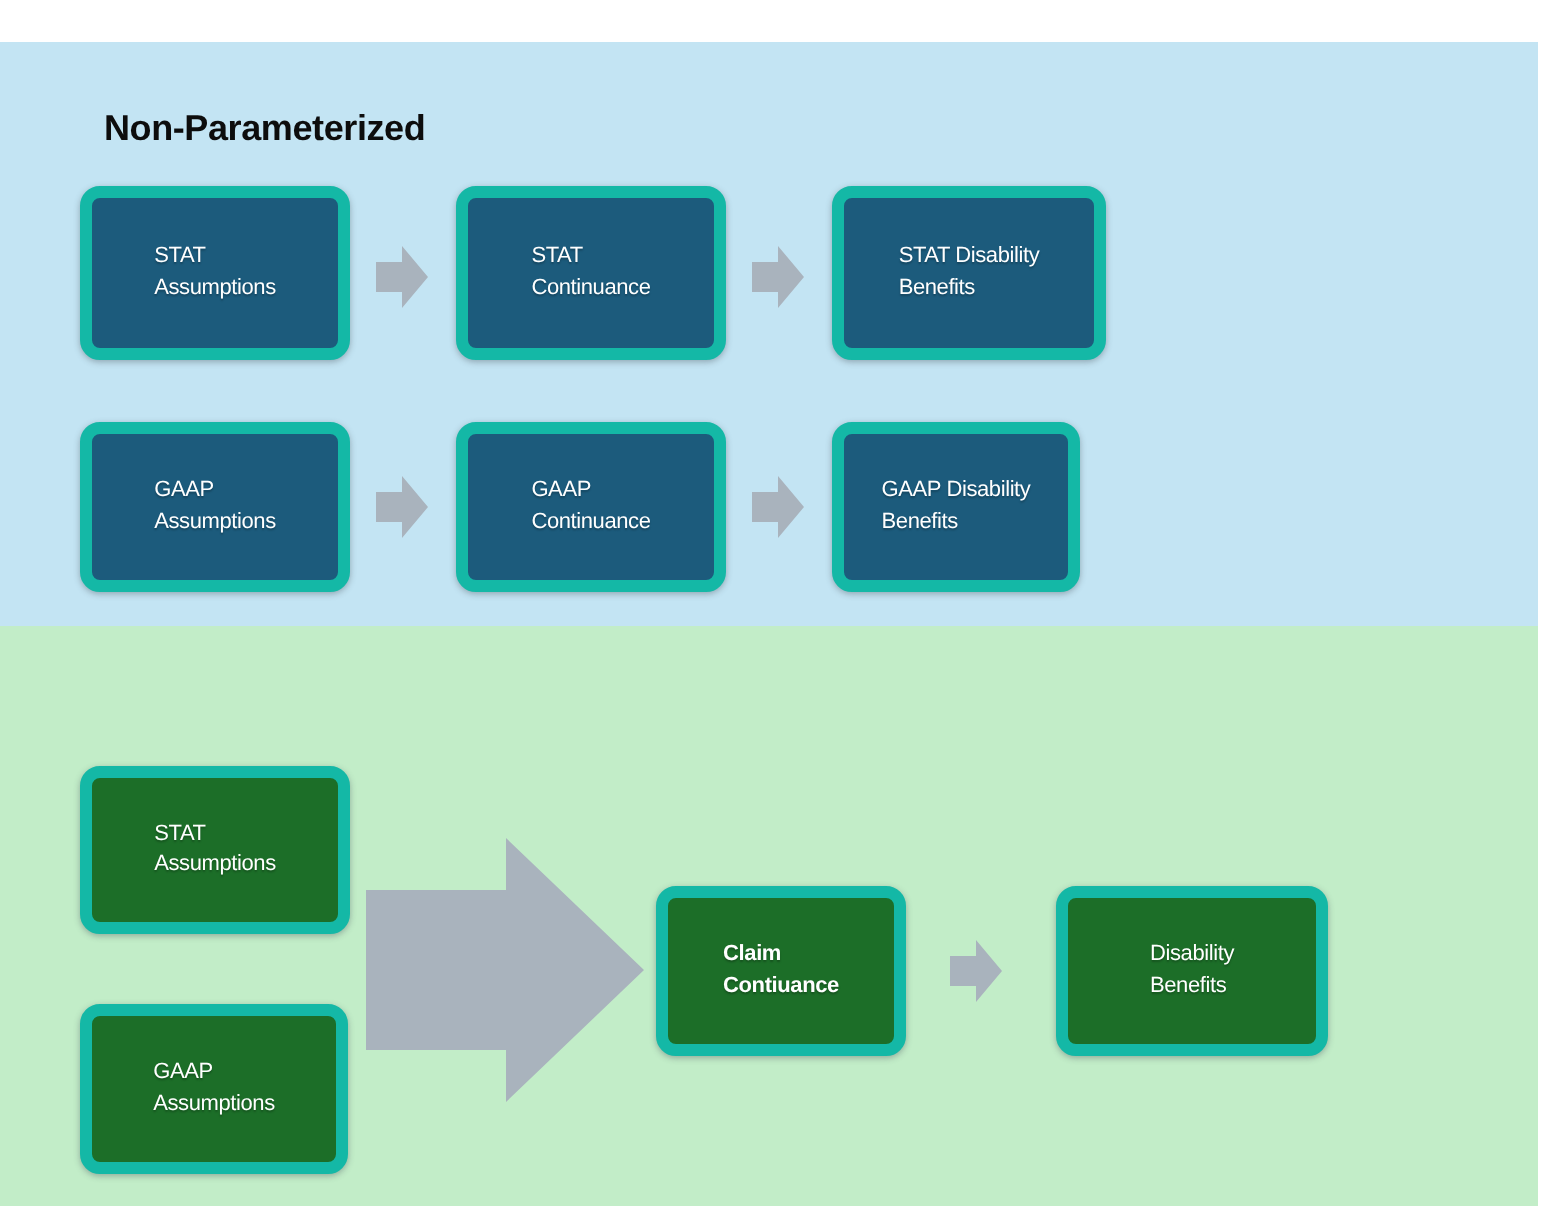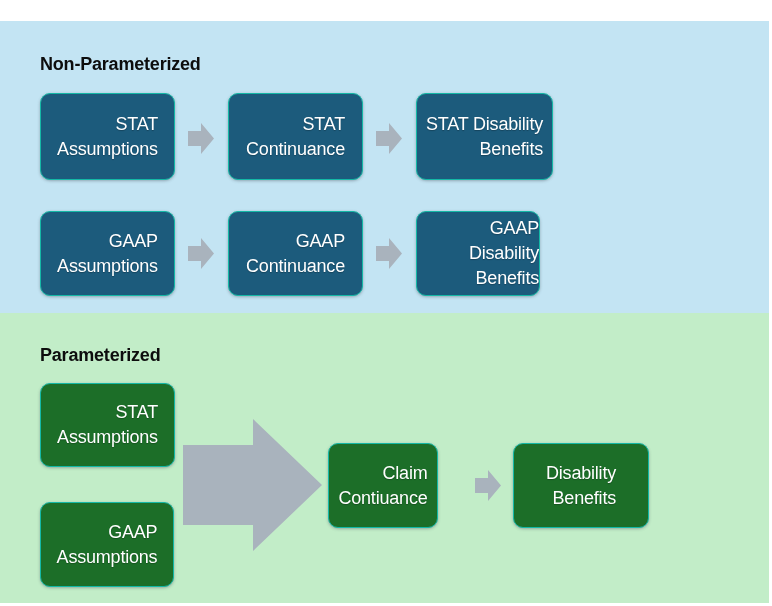--- a/index.html
+++ b/index.html
@@ -8,45 +8,45 @@
     background:#ffffff;
     font-family:"Liberation Sans",sans-serif;
   }
   .band{position:absolute;left:0;width:769px;}
   .band-blue{top:21px;height:292px;background:#c3e4f3;}
   .band-green{top:313px;height:290px;background:#c2edc8;}
   .heading{
     position:absolute;left:40px;
     font-size:18px;font-weight:bold;color:#0d0d0d;letter-spacing:-0.2px;
   }
-  .heading-np{top:54px;}
+  .heading-np{top:54px;margin-left:12px;}
   .heading-p{top:345px;}
   .box{
     position:absolute;box-sizing:border-box;
-    border:1px solid #14b8a6;border-radius:10px;
+    border:6px solid #14b8a6;border-radius:10px;
     box-shadow:0 1px 3px rgba(80,90,100,.45);
     display:flex;align-items:center;justify-content:center;
-    color:#ffffff;font-size:18px;line-height:1.38;text-align:right;
+    color:#ffffff;font-size:11px;line-height:1.38;text-align:left;
     letter-spacing:-0.2px;
   }
   .box .lbl{white-space:pre-line;text-shadow:0 1px 1px rgba(0,0,0,.25);}
   .box-blue{background:#1c5b7c;}
   .box-green{background:#1c6e28;}
   
   .b11{left:40px;top:93px;width:135px;height:87px;}
   .b12{left:228px;top:93px;width:135px;height:87px;}
   .b13{left:416px;top:93px;width:137px;height:87px;}
   .b21{left:40px;top:211px;width:135px;height:85px;}
   .b22{left:228px;top:211px;width:135px;height:85px;}
   .b23{left:416px;top:211px;width:124px;height:85px;}
   
   .g1{left:40px;top:383px;width:135px;height:84px;}
   .g2{left:40px;top:502px;width:134px;height:85px;}
-  .gc{left:328px;top:443px;width:110px;height:85px;}
-  .gd{left:513px;top:443px;width:136px;height:85px;}
+  .gc{left:328px;top:443px;width:125px;height:85px;font-weight:bold;}
+  .gd{left:528px;top:443px;width:136px;height:85px;}
   .arrow-sm{position:absolute;width:26px;height:31px;}
   .a1{left:188px;top:123px;}
   .a2{left:376px;top:123px;}
   .a3{left:188px;top:238px;}
   .a4{left:376px;top:238px;}
   .a5{left:475px;top:470px;}
   .arrow-big{position:absolute;left:183px;top:419px;width:140px;height:133px;}
   .arrow-big-label{
     position:absolute;left:185px;top:466px;width:120px;
     text-align:center;font-style:italic;font-weight:bold;font-size:15px;
@@ -94,21 +94,20 @@
   </div>
   <svg class="arrow-sm a4" viewBox="0 0 26 31">
     <polygon points="0,8 13,8 13,0 26,15.5 13,31 13,23 0,23" fill="#a9b3bd"></polygon>
   </svg>
   <div class="box box-blue b23">
     <span class="lbl">GAAP Disability
 Benefits</span>
   </div>
 
   <div class="band band-green"></div>
-  <div class="heading heading-p">Parameterized</div>
 
   <div class="box box-green g1">
     <span class="lbl">STAT
 Assumptions</span>
   </div>
   <div class="box box-green g2">
     <span class="lbl">GAAP
 Assumptions</span>
   </div>
 

